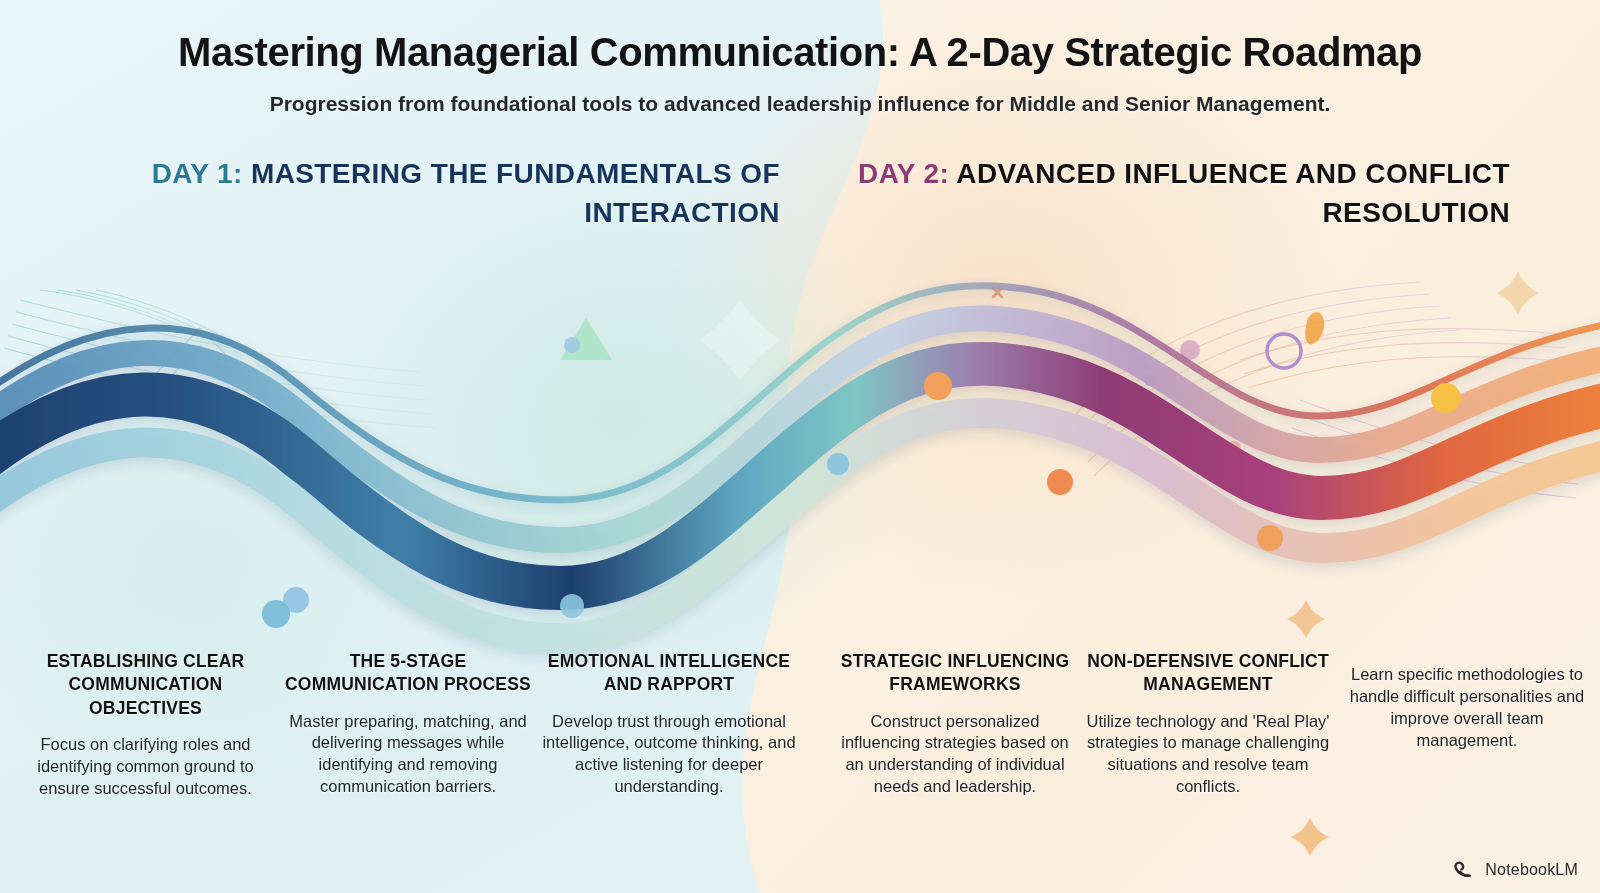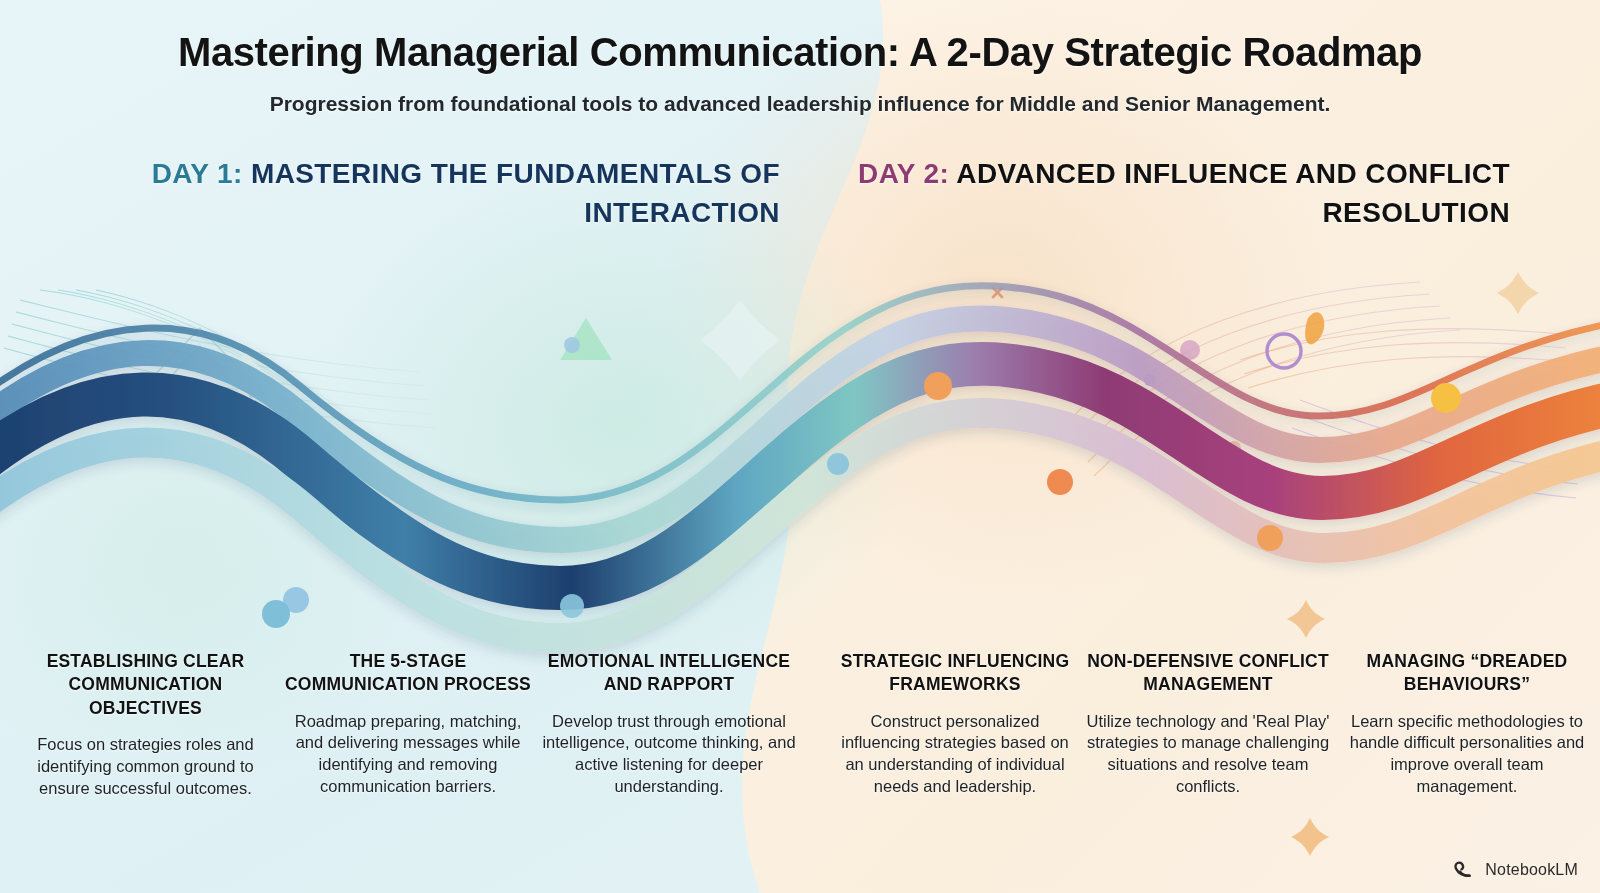--- a/index.html
+++ b/index.html
@@ -712,40 +712,39 @@
 
     <div class="dayhead" id="day1-head">
       <span class="day-accent">DAY 1:</span><span> MASTERING THE FUNDAMENTALS OF INTERACTION</span>
     </div>
     <div class="dayhead" id="day2-head">
       <span class="day-accent">DAY 2:</span><span> ADVANCED INFLUENCE AND CONFLICT RESOLUTION</span>
     </div>
 
     <div class="step" id="step-0">
       <div class="step-title">ESTABLISHING CLEAR COMMUNICATION OBJECTIVES</div>
-      <div class="step-desc">Focus on strategies roles and identifying common ground to ensure successful outcomes.</div>
+      <div class="step-desc">Focus on clarifying roles and identifying common ground to ensure successful outcomes.</div>
     </div>
     <div class="step" id="step-1">
       <div class="step-title">THE 5-STAGE COMMUNICATION PROCESS</div>
-      <div class="step-desc">Roadmap preparing, matching, and delivering messages while identifying and removing communication barriers.</div>
+      <div class="step-desc">Master preparing, matching, and delivering messages while identifying and removing communication barriers.</div>
     </div>
     <div class="step" id="step-2">
       <div class="step-title">EMOTIONAL INTELLIGENCE AND RAPPORT</div>
       <div class="step-desc">Develop trust through emotional intelligence, outcome thinking, and active listening for deeper understanding.</div>
     </div>
     <div class="step" id="step-3">
       <div class="step-title">STRATEGIC INFLUENCING FRAMEWORKS</div>
       <div class="step-desc">Construct personalized influencing strategies based on an understanding of individual needs and leadership.</div>
     </div>
     <div class="step" id="step-4">
       <div class="step-title">NON-DEFENSIVE CONFLICT MANAGEMENT</div>
       <div class="step-desc">Utilize technology and 'Real Play' strategies to manage challenging situations and resolve team conflicts.</div>
     </div>
     <div class="step" id="step-5">
-      <div class="step-title">MANAGING “DREADED BEHAVIOURS”</div>
       <div class="step-desc">Learn specific methodologies to handle difficult personalities and improve overall team management.</div>
     </div>
 
     <div id="watermark">
       <svg width="19" height="19" viewBox="0 0 19 19">
         <path d="M16.5,15.8 C10.5,15.8 5.4,13.4 3.0,8.6 C1.9,6.3 2.6,3.9 4.6,3.0 C6.6,2.1 8.9,3.1 9.8,5.2 C10.6,7.0 9.9,8.7 8.5,9.3" fill="none" stroke="#2b2b2b" stroke-width="2.4" stroke-linecap="round"></path>
         <path d="M16.5,15.8 C12.6,15.8 9.2,14.4 7.1,11.6" fill="none" stroke="#2b2b2b" stroke-width="2.4" stroke-linecap="round"></path>
       </svg>
       <span class="wm-text">NotebookLM</span>
     </div>

